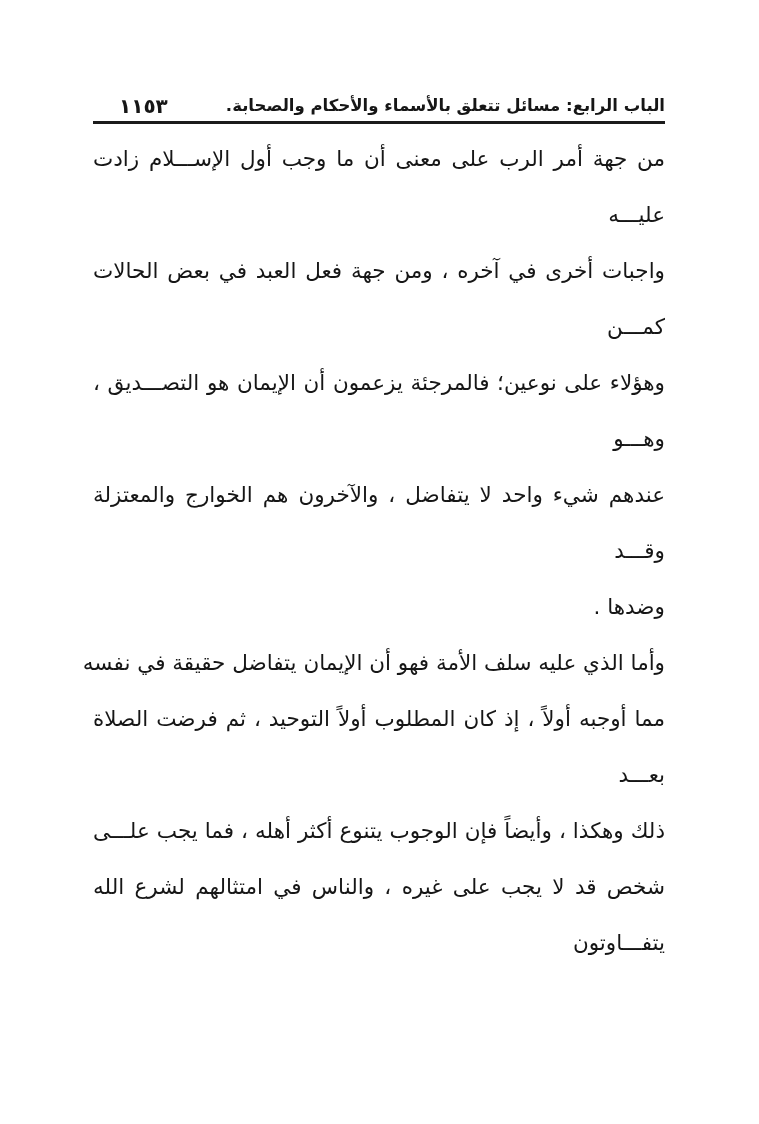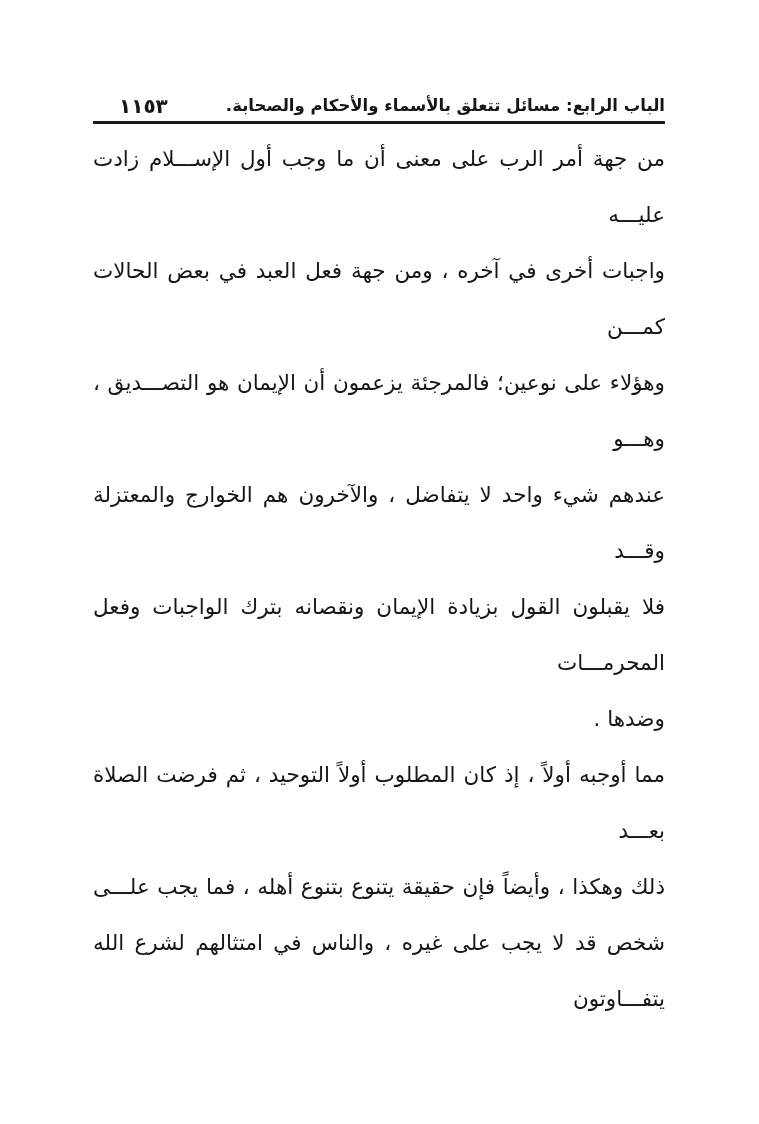--- a/index.html
+++ b/index.html
@@ -69,20 +69,20 @@
   <div class="header">
     <div class="header-title">الباب الرابع: مسائل تتعلق بالأسماء والأحكام والصحابة.</div>
     <div class="page-number">١١٥٣</div>
   </div>
 
   <div class="body-text">
       <div class="line justify">من جهة أمر الرب على معنى أن ما وجب أول الإســـلام زادت عليـــه</div>
       <div class="line justify">واجبات أخرى في آخره ، ومن جهة فعل العبد في بعض الحالات كمـــن</div>
       <div class="line justify">وهؤلاء على نوعين؛ فالمرجئة يزعمون أن الإيمان هو التصـــديق ، وهـــو</div>
       <div class="line justify">عندهم شيء واحد لا يتفاضل ، والآخرون هم الخوارج والمعتزلة وقـــد</div>
-      <div class="line justify">فلا يقبلون القول بزيادة الإيمان ونقصانه بترك الواجبات وفعل المحرمـــات</div>
       <div class="line">وضدها .</div>
+      <div class="line">وأما الذي عليه سلف الأمة فهو أن الإيمان يتفاضل حقيقة في نفسه</div>
       <div class="line justify">مما أوجبه أولاً ، إذ كان المطلوب أولاً التوحيد ، ثم فرضت الصلاة بعـــد</div>
-      <div class="line justify">ذلك وهكذا ، وأيضاً فإن حقيقة يتنوع بتنوع أهله ، فما يجب علـــى</div>
+      <div class="line justify">ذلك وهكذا ، وأيضاً فإن الوجوب يتنوع أكثر أهله ، فما يجب علـــى</div>
       <div class="line justify">شخص قد لا يجب على غيره ، والناس في امتثالهم لشرع الله يتفـــاوتون</div>
     </div>
 
 </div>
 
 </body></html>

